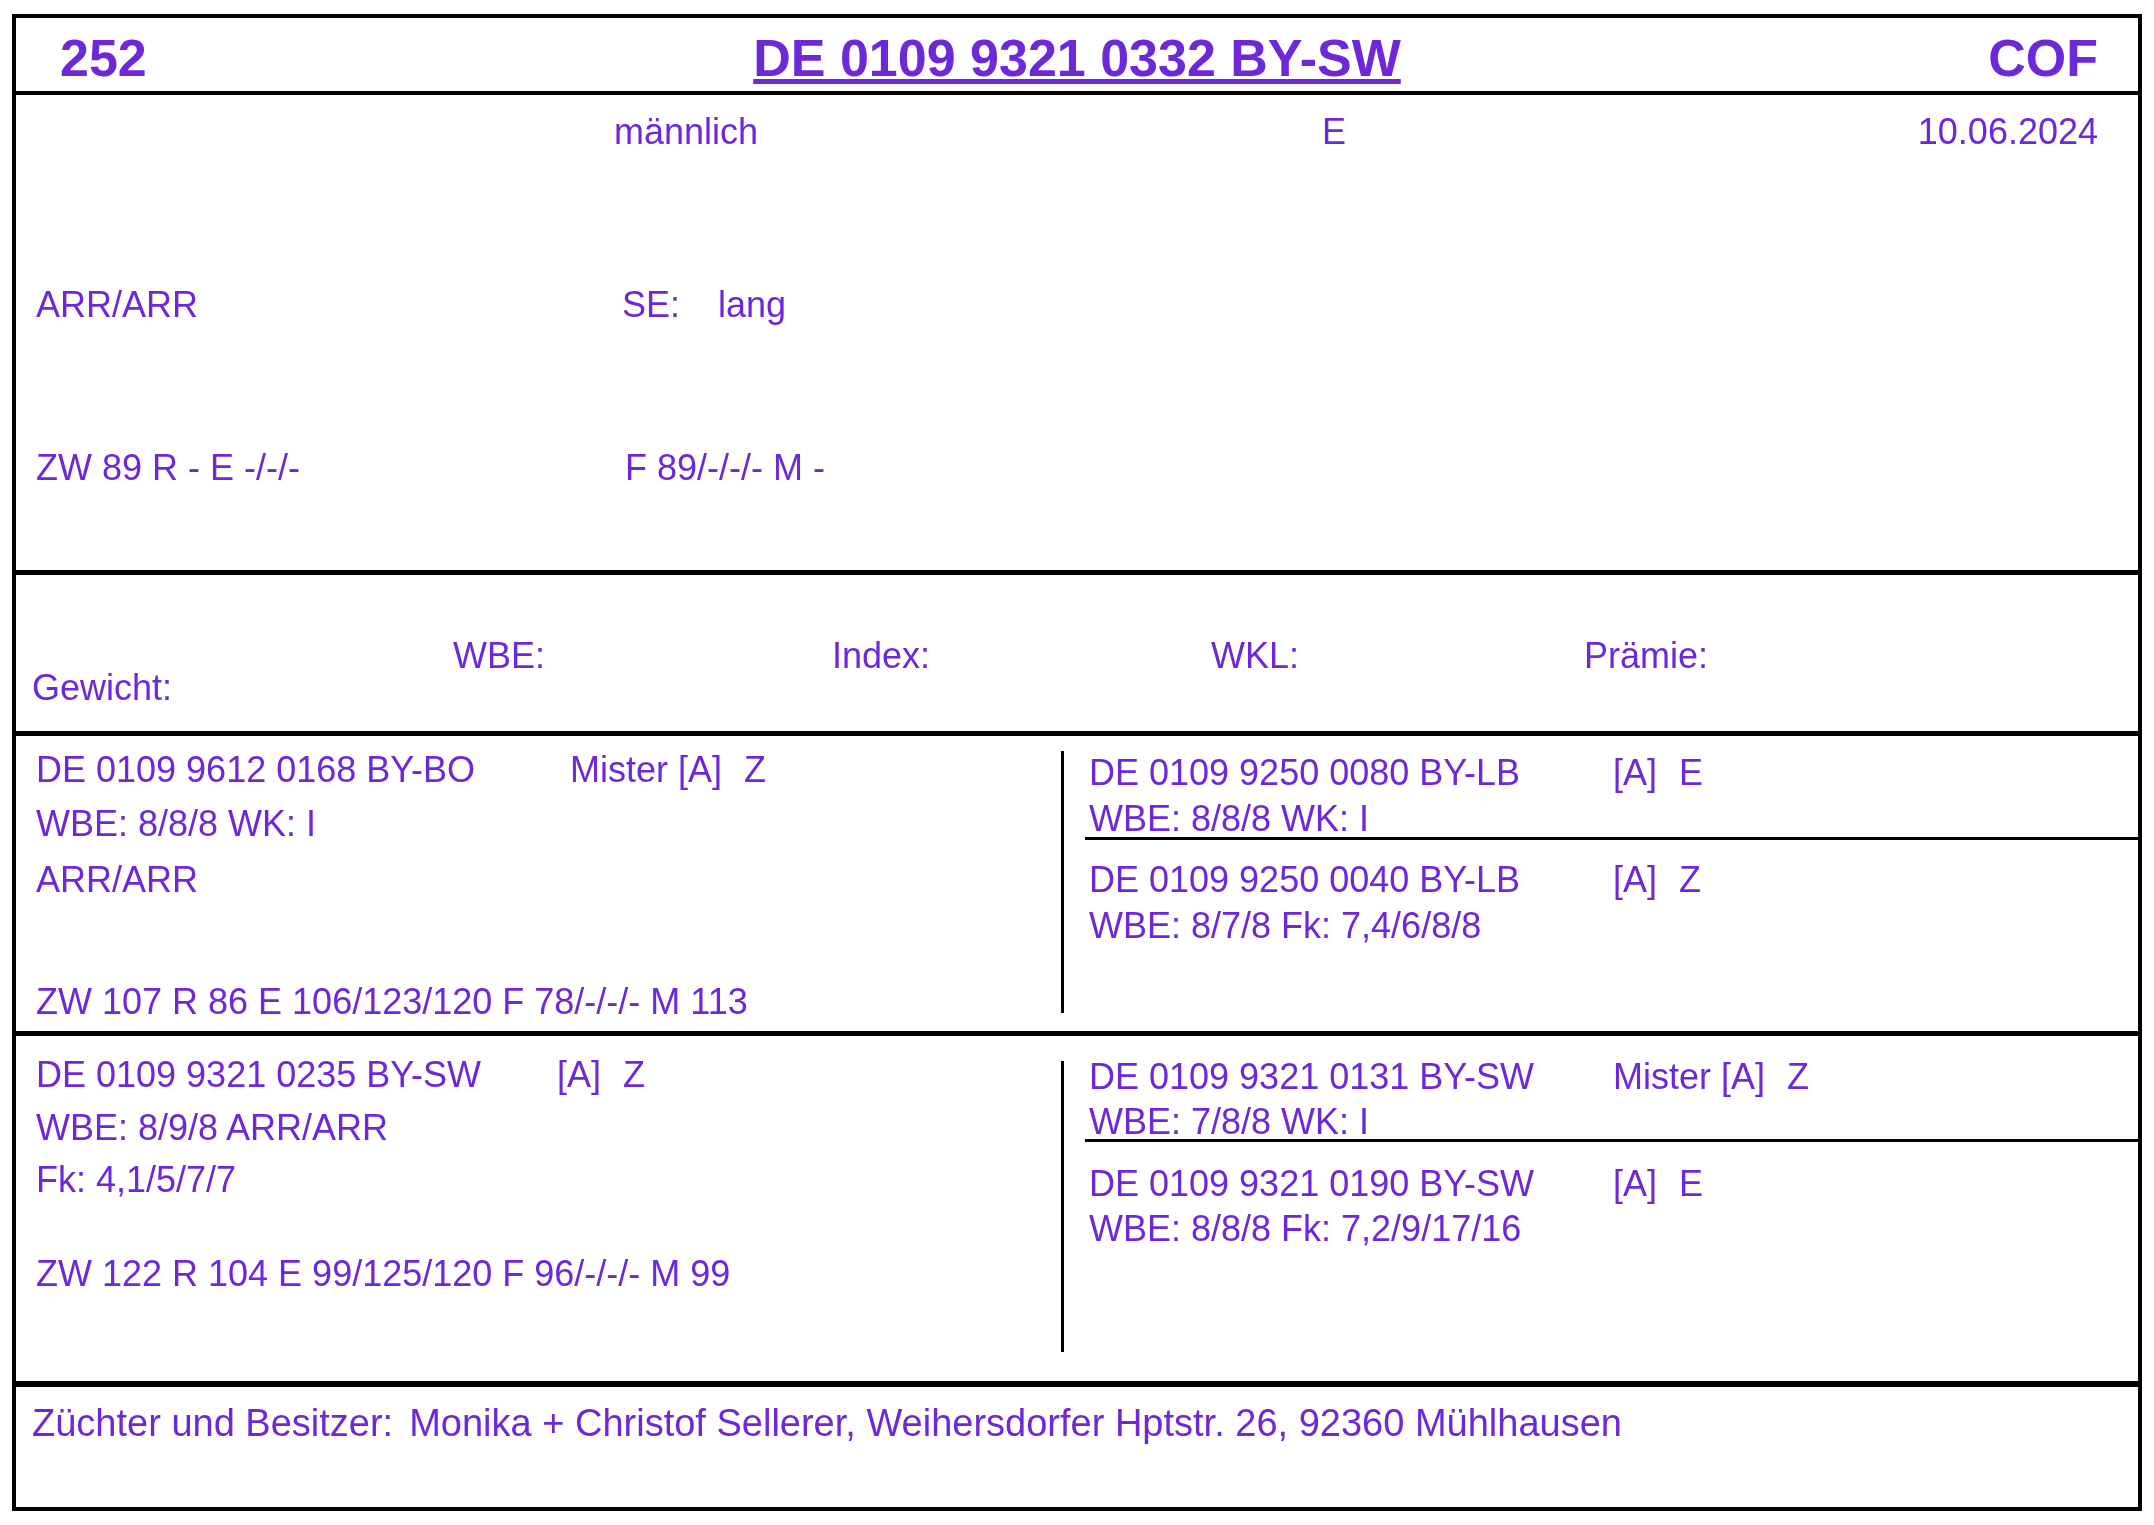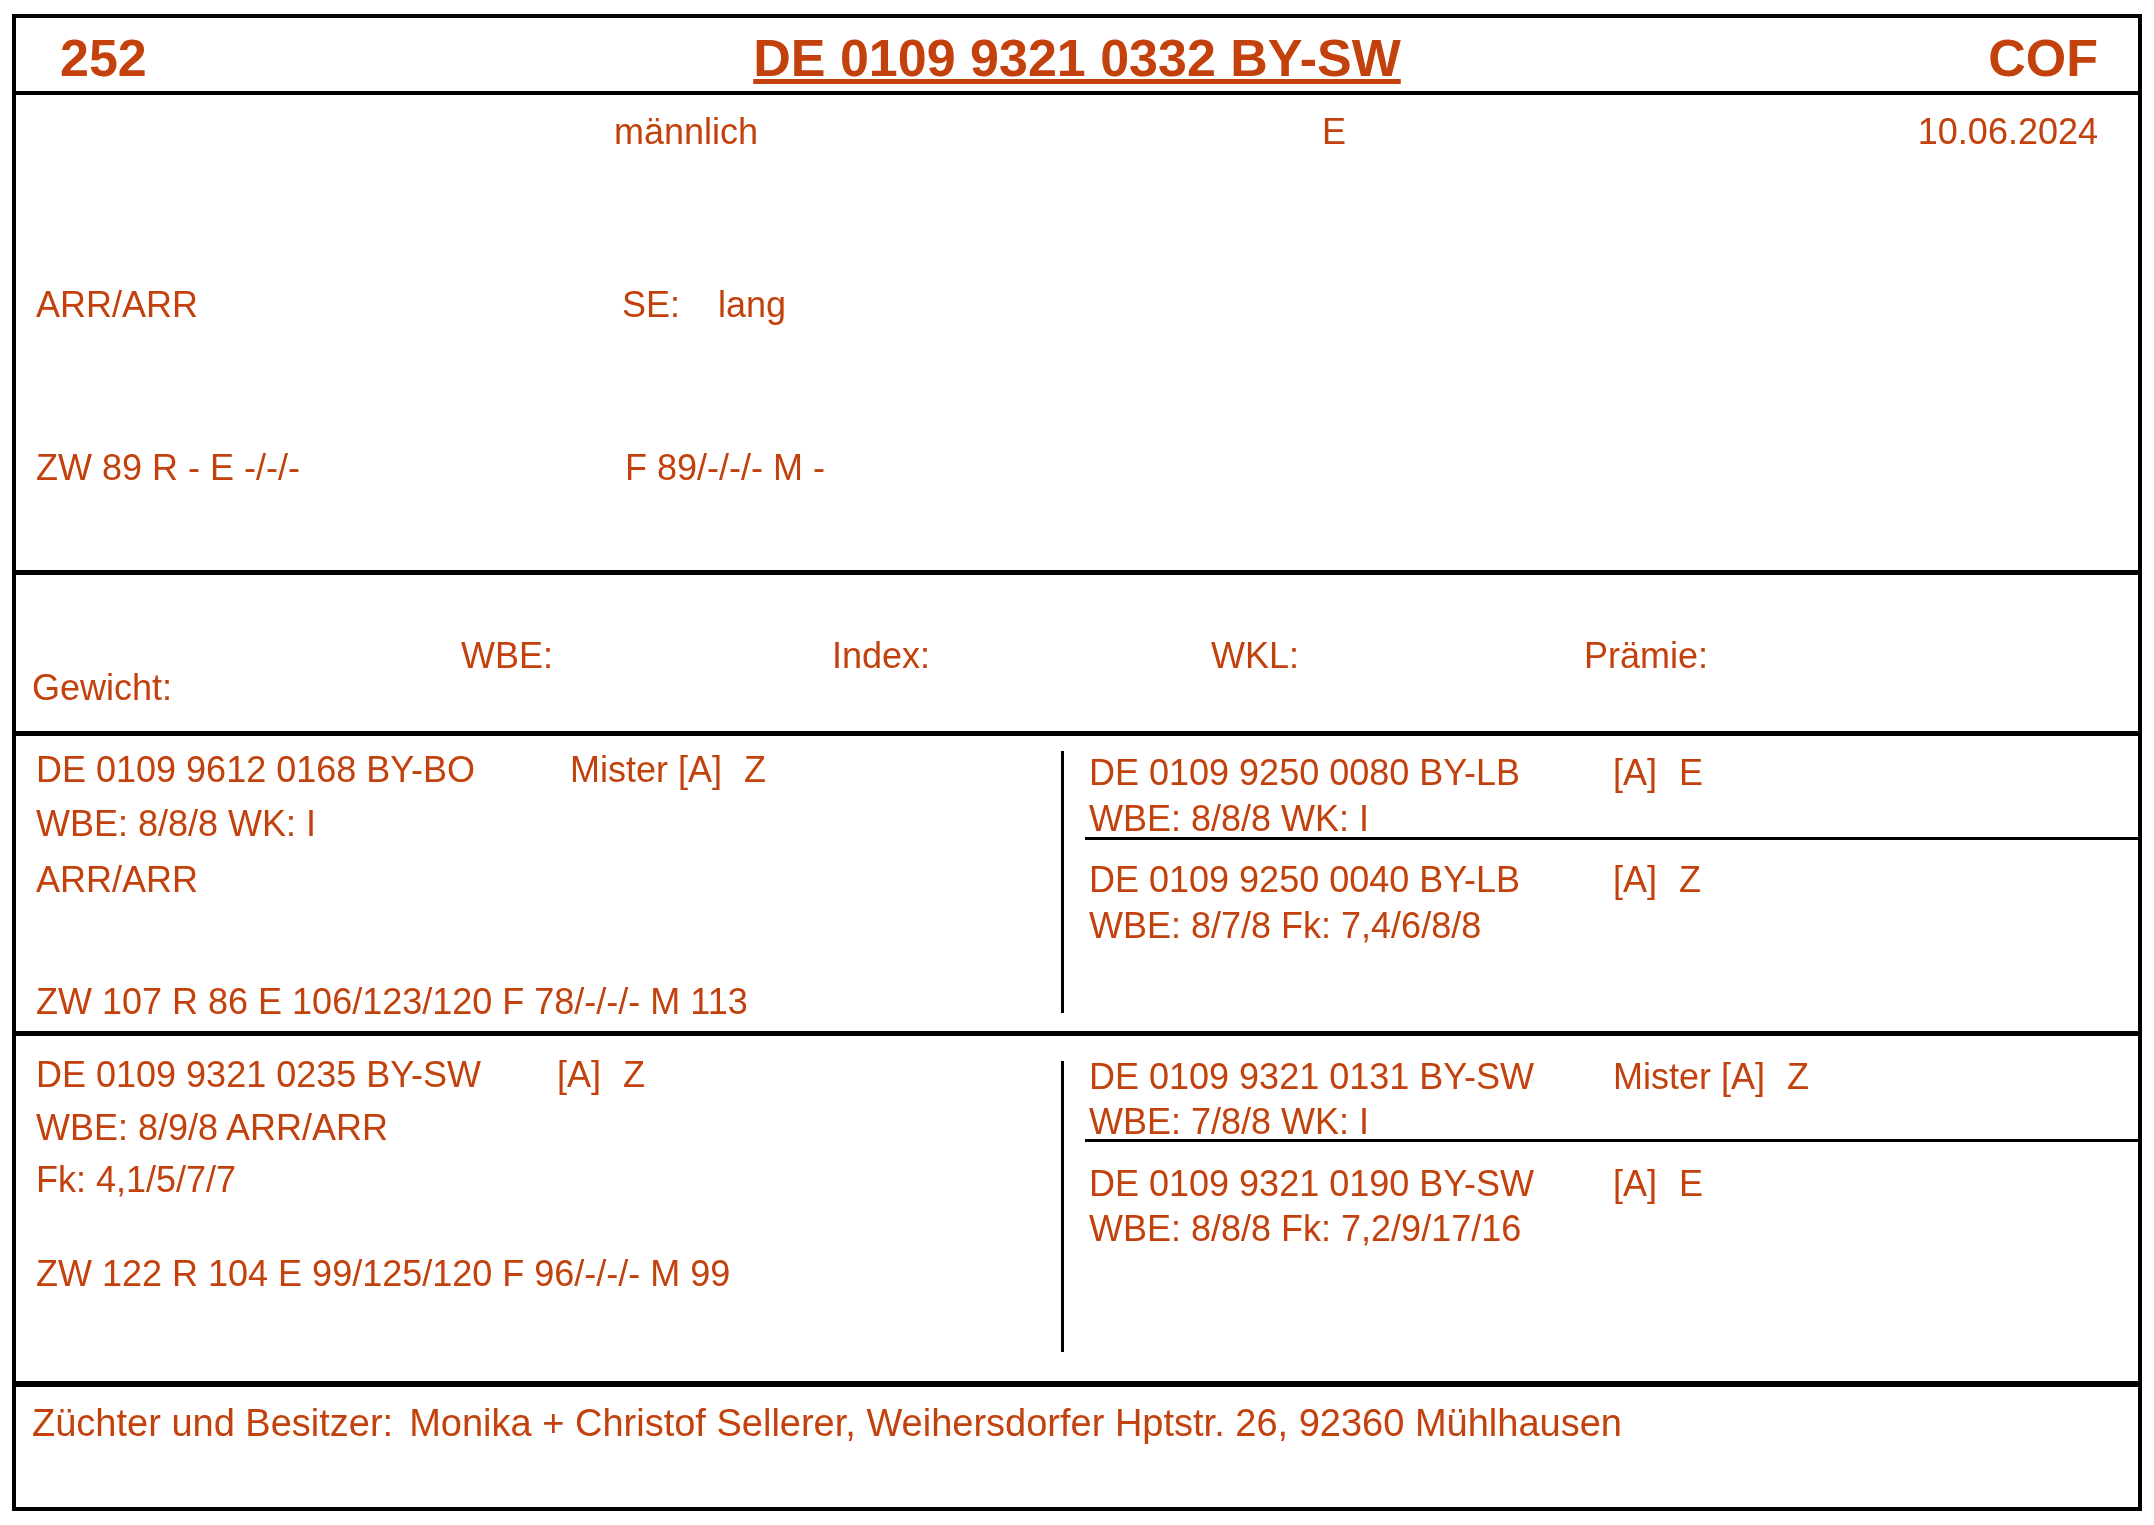--- a/index.html
+++ b/index.html
@@ -1,21 +1,21 @@
 <!DOCTYPE html>
 <html><head>
 <meta charset="utf-8">
 <style>
   * { margin:0; padding:0; box-sizing:border-box; }
   html,body { background:#ffffff; }
   .page {
     position:relative;
     width:2154px; height:1525px;
     background:#ffffff;
-    color:#c2410c;
+    color:#6d28d9;
     font-family:"Liberation Sans", sans-serif;
     overflow:hidden;
   }
   .abs { position:absolute; white-space:nowrap; }
   .t  { font-size:36px; line-height:1.1; }
   .b  { font-weight:normal; }
   .h  { font-size:52px; line-height:1.1; font-weight:bold; }
   .ft { font-size:38px; line-height:1.1; }
   .line { position:absolute; background:#000000; }
   .frame {
@@ -53,21 +53,21 @@
   <div class="abs t" style="right:56px; top:112px;">10.06.2024</div>
 
   <div class="abs t" style="left:36px; top:285px;">ARR/ARR</div>
   <div class="abs t" style="left:622px; top:285px;">SE:</div>
   <div class="abs t" style="left:718px; top:285px;">lang</div>
 
   <div class="abs t" style="left:36px; top:448px;">ZW 89 R - E -/-/-</div>
   <div class="abs t" style="left:625px; top:448px;">F 89/-/-/- M -</div>
 
   <div class="abs t" style="left:32px; top:668px;">Gewicht:</div>
-  <div class="abs t" style="left:453px; top:636px;margin-left:8px;">WBE:</div>
+  <div class="abs t" style="left:453px; top:636px;">WBE:</div>
   <div class="abs t" style="left:832px; top:636px;">Index:</div>
   <div class="abs t" style="left:1211px; top:636px;">WKL:</div>
   <div class="abs t" style="left:1584px; top:636px;">Prämie:</div>
 
   <div class="abs t b" style="left:36px; top:750px;">DE 0109 9612 0168 BY-BO</div>
   <div class="abs t anno" style="left:570px; top:750px;">
     <span>Mister [A]</span>
     <span>Z</span>
   </div>
   <div class="abs t" style="left:36px; top:804px;">WBE: 8/8/8 WK: I</div>

